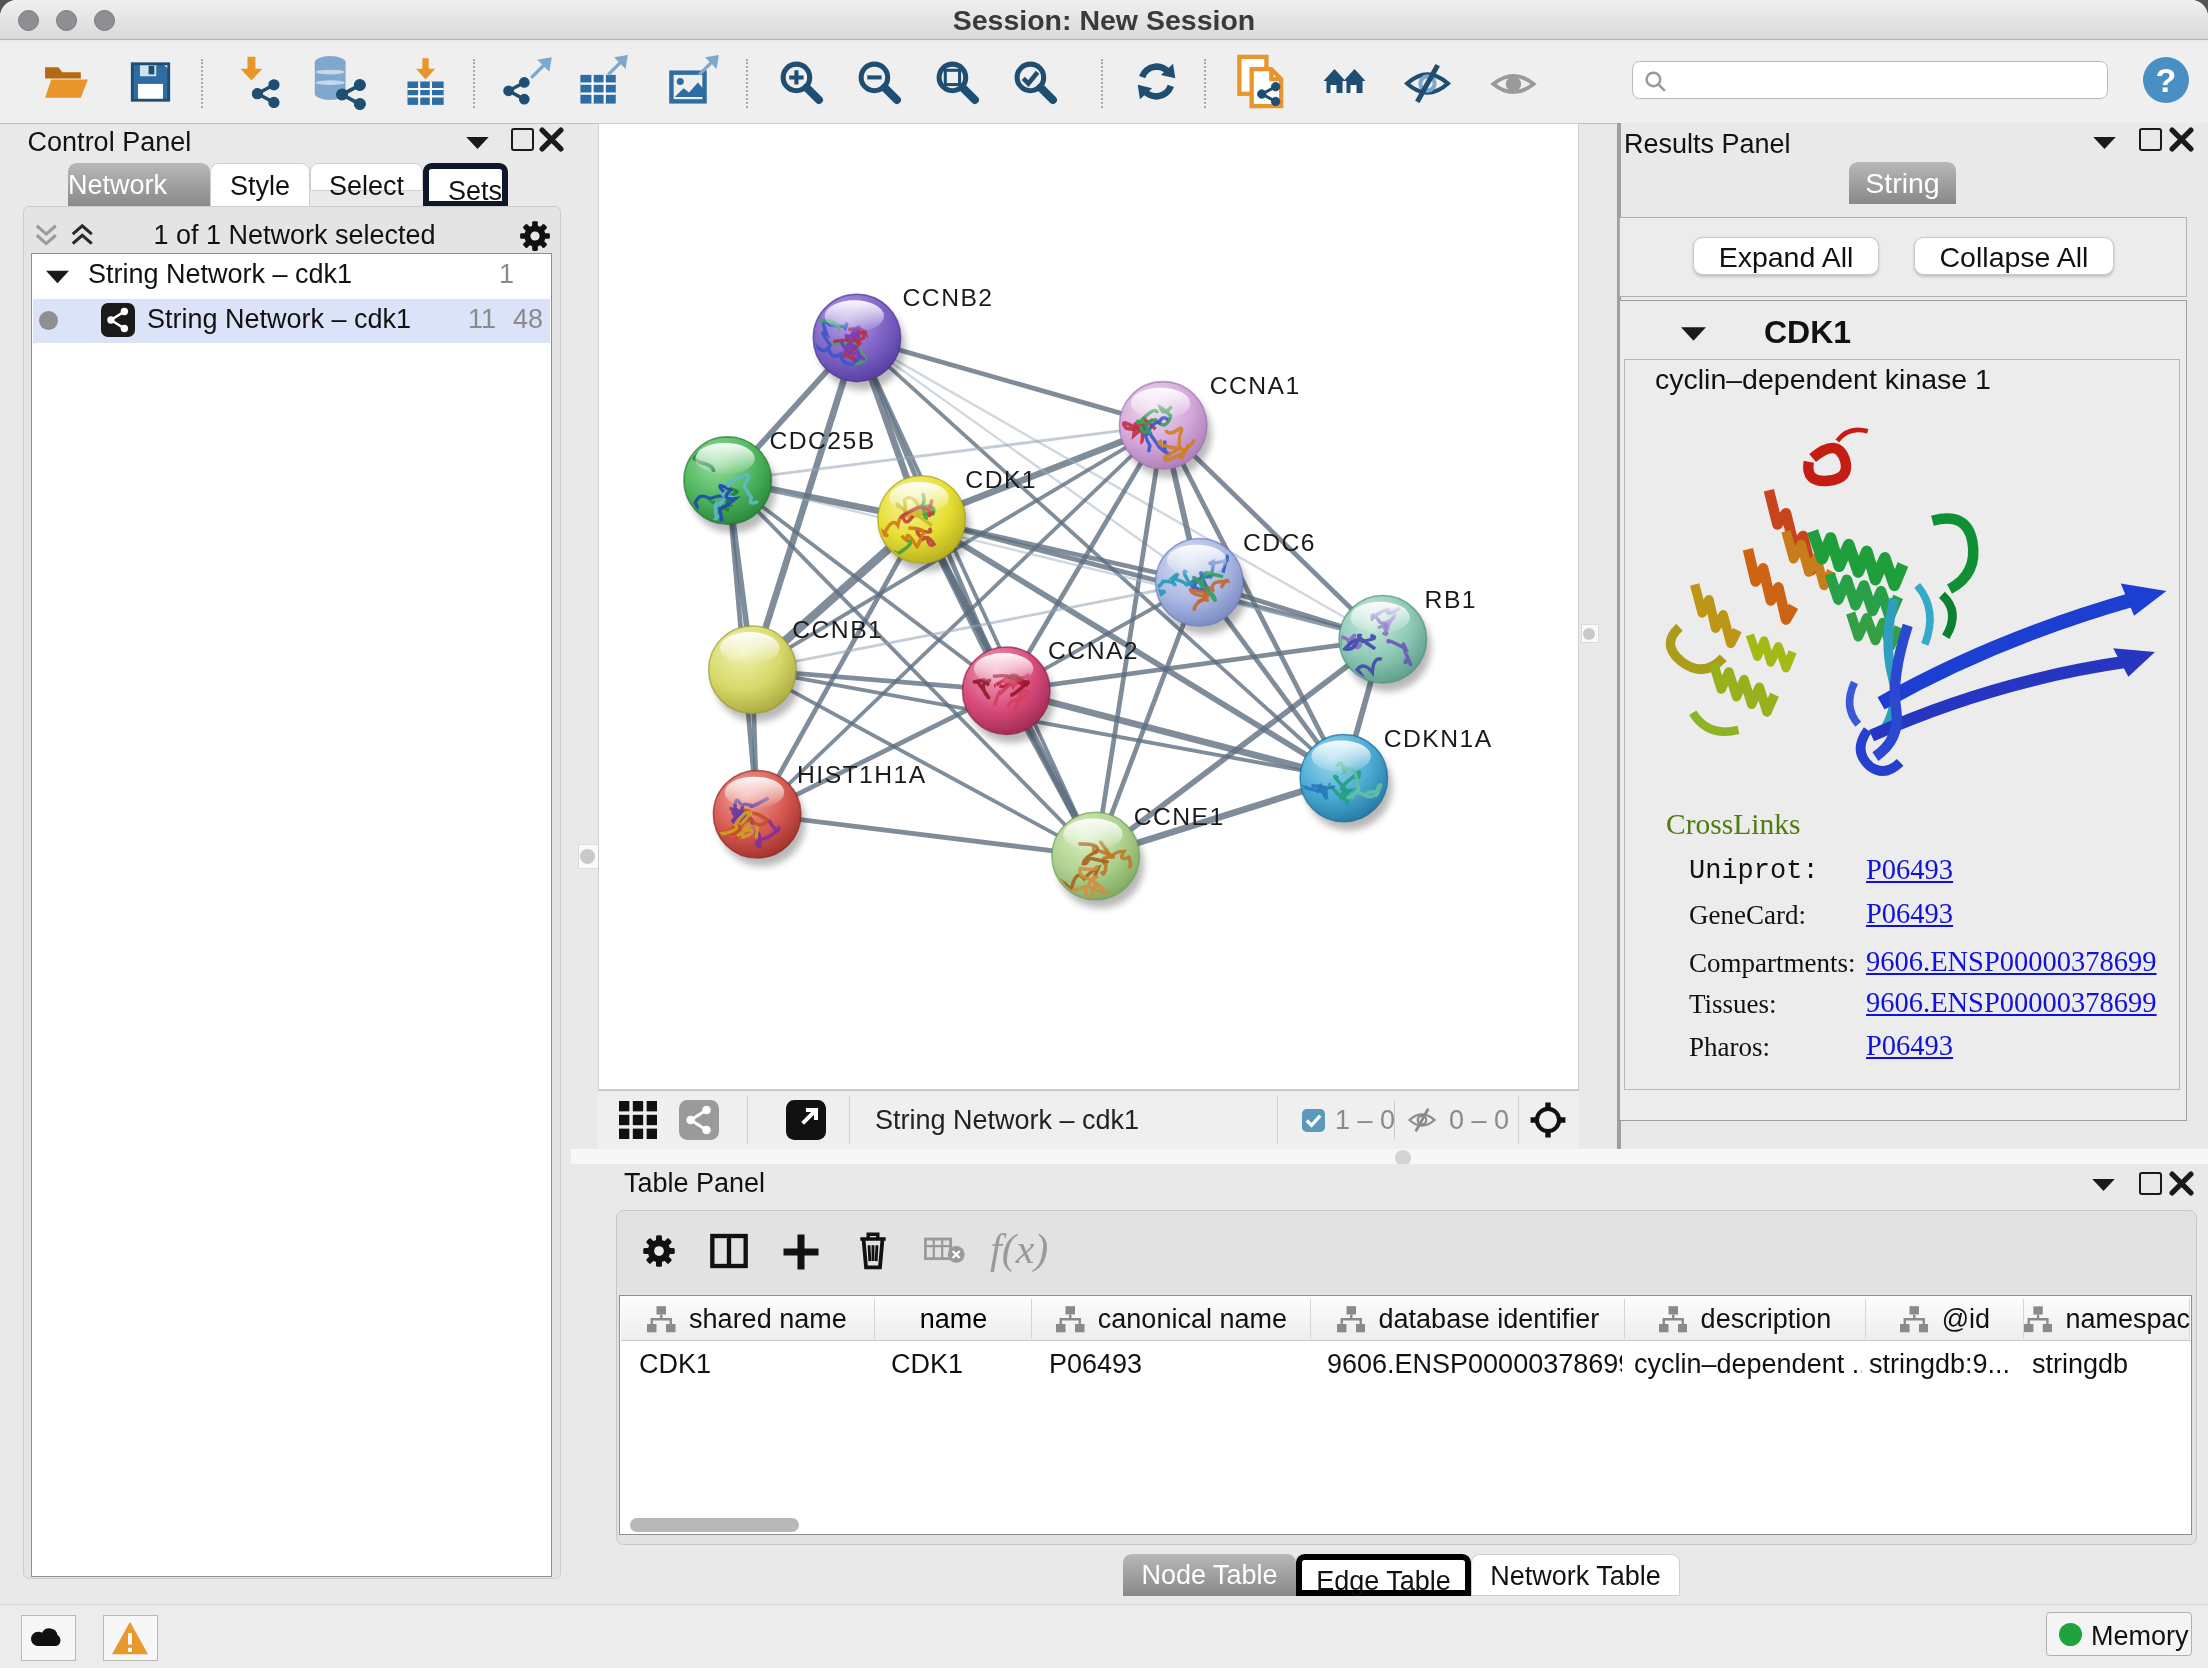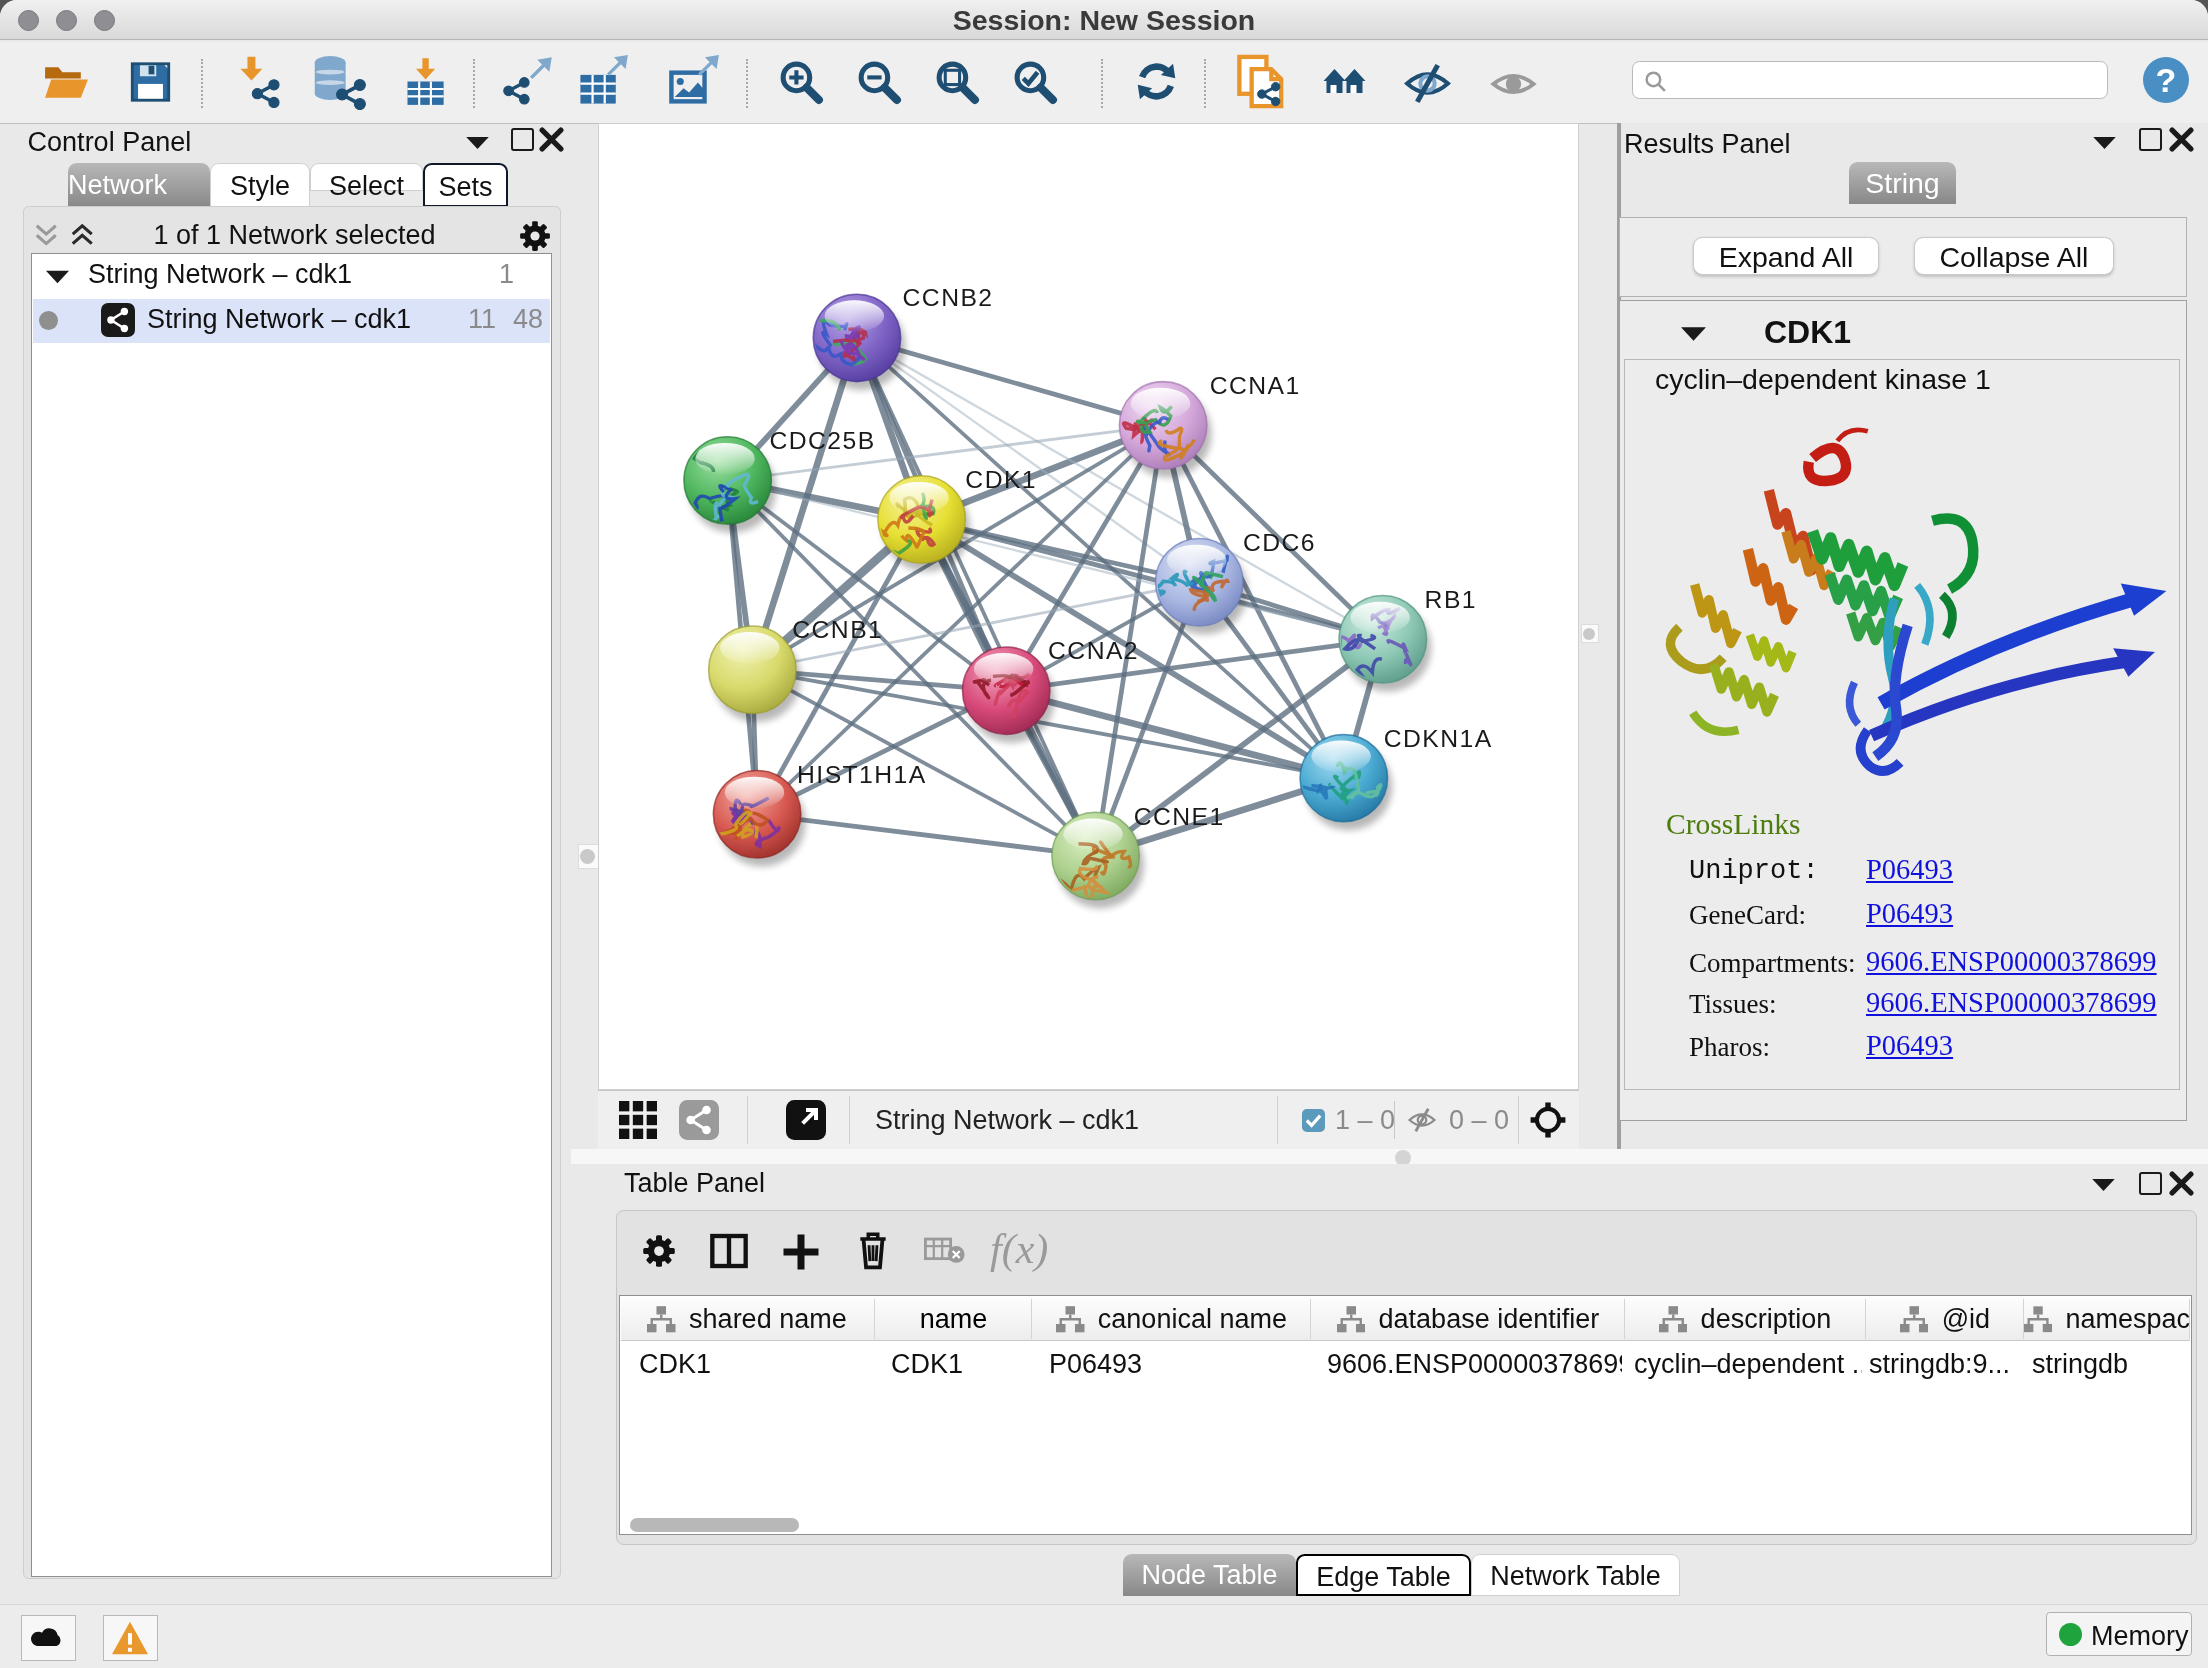--- a/index.html
+++ b/index.html
@@ -156,21 +156,21 @@
     <svg class="abs" style="left:465px;top:135px" width="25" height="15" viewBox="0 0 26 16">
       <path d="M1 2 h24 l-12 13 z" fill="#1a1a1a"></path>
     </svg>
     <div class="abs" style="left:511px;top:128px;width:23px;height:23px;border:2.9px solid #1a1a1a;border-radius:2.9px"></div>
     <svg class="abs" style="left:539px;top:127px" width="25" height="25" viewBox="0 0 24 24">
       <path d="M3 3 L21 21 M21 3 L3 21" stroke="#1a1a1a" stroke-width="5" stroke-linecap="round"></path>
     </svg>
     <div class="abs" style="left:68px;top:163px;width:142px;height:44px;background:linear-gradient(#b8b8b8,#888888);border-radius:8.6px 8.6px 0 0;color:#fff;font-size:27px;line-height:44px">Network</div>
     <div class="abs" style="left:210px;top:163px;width:100px;height:44px;background:#fff;border:1px solid #cfcfcf;border-radius:8.6px 8.6px 0 0;color:#111;font-size:27px;text-align:center;line-height:44px">Style</div>
     <div class="abs" style="left:310px;top:163px;width:113px;height:28px;background:#fff;border:1px solid #cfcfcf;border-radius:8.6px 8.6px 0 0;color:#111;font-size:27px;text-align:center;line-height:44px">Select</div>
-    <div class="abs" style="left:423px;top:163px;width:85px;height:44px;background:#fff;border:2px solid #0f172a;border-radius:8.6px 8.6px 0 0;color:#111;font-size:27px;text-align:center;line-height:44px">Sets</div>
+    <div class="abs" style="left:423px;top:163px;width:85px;height:44px;background:#fff;border:6px solid #0f172a;border-radius:8.6px 8.6px 0 0;color:#111;font-size:27px;text-align:right;line-height:44px">Sets</div>
     <div class="abs" style="left:23px;top:206px;width:538px;height:1373px;background:#e4e4e4;border:1px solid #cdcdcd;border-radius:5.7px"></div>
     <svg class="abs" style="left:32px;top:221px" width="28.5" height="28.5" viewBox="0 0 24 24">
       <g stroke="#9a9a9a" stroke-width="2.6" fill="none">
         <path d="M4 4 l8 7 8-7 M4 12 l8 7 8-7"></path>
       </g>
     </svg>
     <svg class="abs" style="left:68px;top:221px" width="28.5" height="28.5" viewBox="0 0 24 24">
       <g stroke="#2a2a2a" stroke-width="2.6" fill="none">
         <path d="M4 11 l8-7 8 7 M4 19 l8-7 8 7"></path>
       </g>
@@ -723,21 +723,21 @@
     </div>
     <div class="abs" style="left:639px;top:1349px;width:233px;font-size:27px;color:#111;white-space:nowrap;overflow:hidden">CDK1</div>
     <div class="abs" style="left:891px;top:1349px;width:138px;font-size:27px;color:#111;white-space:nowrap;overflow:hidden">CDK1</div>
     <div class="abs" style="left:1049px;top:1349px;width:257px;font-size:27px;color:#111;white-space:nowrap;overflow:hidden">P06493</div>
     <div class="abs" style="left:1327px;top:1349px;width:295px;font-size:27px;color:#111;white-space:nowrap;overflow:hidden">9606.ENSP00000378699</div>
     <div class="abs" style="left:1634px;top:1349px;width:228px;font-size:27px;color:#111;white-space:nowrap;overflow:hidden">cyclin–dependent ...</div>
     <div class="abs" style="left:1869px;top:1349px;width:152px;font-size:27px;color:#111;white-space:nowrap;overflow:hidden">stringdb:9...</div>
     <div class="abs" style="left:2032px;top:1349px;width:152px;font-size:27px;color:#111;white-space:nowrap;overflow:hidden">stringdb</div>
     <div class="abs" style="left:630px;top:1518px;width:169px;height:14.3px;border-radius:7.6px;background:#b8b8b8"></div>
     <div class="abs" style="left:1123px;top:1554px;width:173px;height:42px;background:linear-gradient(#b8b8b8,#888888);border-radius:8.6px 8.6px 0 0;color:#fff;font-size:27px;text-align:center;line-height:42px">Node Table</div>
-    <div class="abs" style="left:1296px;top:1554px;width:175px;height:42px;background:#fff;border:2px solid #000000;border-radius:8.6px 8.6px 0 0;color:#111;font-size:27px;text-align:center;line-height:42px">Edge Table</div>
+    <div class="abs" style="left:1296px;top:1554px;width:175px;height:42px;background:#fff;border:6px solid #000000;border-radius:8.6px 8.6px 0 0;color:#111;font-size:27px;text-align:center;line-height:42px">Edge Table</div>
     <div class="abs" style="left:1471px;top:1554px;width:209px;height:42px;background:#fff;border:1px solid #cfcfcf;border-radius:8.6px 8.6px 0 0;color:#111;font-size:27px;text-align:center;line-height:42px">Network Table</div>
     <div class="abs" style="left:0;top:1604px;width:2208px;height:65px;background:#ececec;border-top:1.9px solid #d8d8d8"></div>
     <div class="abs" style="left:21px;top:1615px;width:55px;height:46px;background:#f7f7f7;border:1.9px solid #b9b9b9"></div>
     <svg class="abs" style="left:30px;top:1624px" width="36" height="27" viewBox="0 0 30 22">
       <path d="M8 18 a6 6 0 1 1 2-11 a7 7 0 0 1 13 2 a5 5 0 0 1-1 9 z" fill="#111"></path>
     </svg>
     <div class="abs" style="left:103px;top:1615px;width:55px;height:46px;background:#f7f7f7;border:1.9px solid #b9b9b9"></div>
     <svg class="abs" style="left:110px;top:1620px" width="40" height="36" viewBox="0 0 24 22">
       <path d="M12 1 L23 21 H1 z" fill="#e8982c"></path>
       <rect x="10.8" y="8" width="2.4" height="7" fill="#fff"></rect>

